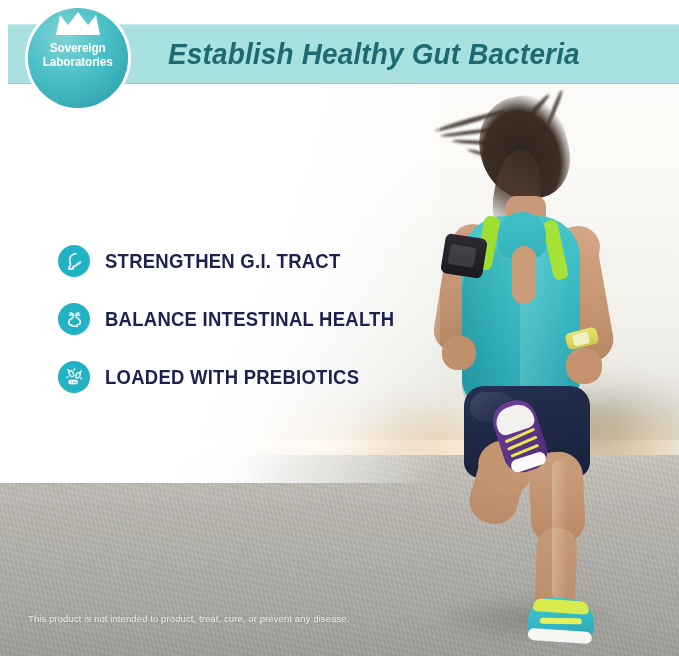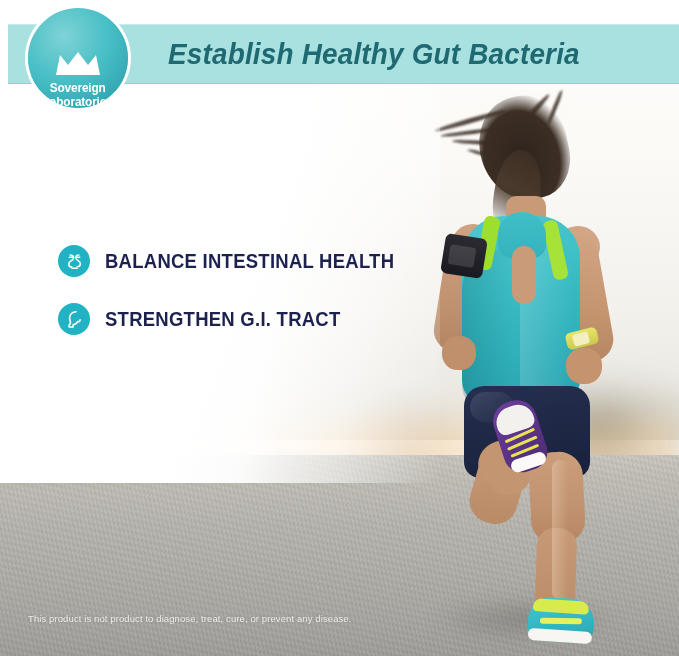--- a/index.html
+++ b/index.html
@@ -384,21 +384,21 @@
   }
 
   
   .logo {
     position: absolute;
     left: 28px; top: 8px; width: 100px; height: 100px;
     border-radius: 50%;
     background: radial-gradient(circle at 36% 28%, #7fd3d6 0%, #49bfc6 45%, #34a9b4 78%, #2b97a3 100%);
     box-shadow: 0 0 0 3px #ffffff;
     display: flex; flex-direction: column;
-    align-items: center; justify-content: flex-end;
+    align-items: center; justify-content: flex-start;
   }
   .crown { margin-top: 4px; margin-bottom: 1px; }
   .logo-text {
     color: #ffffff;
     text-align: center;
     font-family: "Liberation Sans", sans-serif;
     font-weight: bold;
     line-height: 1.0;
     font-size: 13.5px;
     letter-spacing: -0.2px;
@@ -536,46 +536,60 @@
         <path d="M1 23 L5 3 L13 13 L23 0 L33 13 L41 3 L45 23 Z" fill="#ffffff"></path>
       </svg>
     </span>
     <span class="logo-text">
       <span>Sovereign</span>
       <span>Laboratories</span>
     </span>
   </div>
 
   <div class="features">
+
+    <div class="feature">
+      <span class="feature-icon">
+        <svg width="21" height="21" viewBox="0 0 24 24" aria-hidden="true">
+          <path d="M13.8 3.2c-4.2 0-7.4 2.9-7.4 7 0 2.2 1 3.9 1 5.6 0 1.2-.6 2-1.6 2.4v2.4h4.6v-2.6c2.8-.5 4.6-2.1 5.4-4" fill="none" stroke="#ffffff" stroke-width="1.8" stroke-linejoin="round" stroke-linecap="round"></path>
+          <path d="M15.8 14.6c1.6 0 2.6-1 2.6-2.4" fill="none" stroke="#ffffff" stroke-width="1.8" stroke-linecap="round"></path>
+        </svg>
+      </span>
+      <span class="feature-label">STRENGTHEN G.I. TRACT</span>
+    </div>
 
     <div class="feature">
       <span class="feature-icon">
         <svg width="21" height="21" viewBox="0 0 24 24" aria-hidden="true">
           <g fill="none" stroke="#ffffff" stroke-width="1.7" stroke-linecap="round">
             <path d="M7 4.5c3 0 4 1.6 4 3.2S9.4 10.6 8 11.4s-2.6 2-2.6 3.6 1.3 3.3 3.6 3.3"></path>
             <path d="M17 4.5c-2.6 0-3.6 1.5-3.6 3s1.4 2.6 2.7 3.4 2.6 2 2.6 3.7-1.4 3.4-3.6 3.4"></path>
             <path d="M9 19.6h6.2"></path>
             <path d="M6.2 7.2h3.4M14.6 7.2h3.4"></path>
           </g>
         </svg>
       </span>
       <span class="feature-label">BALANCE INTESTINAL HEALTH</span>
     </div>
 
+
     <div class="feature">
       <span class="feature-icon">
         <svg width="21" height="21" viewBox="0 0 24 24" aria-hidden="true">
-          <path d="M13.8 3.2c-4.2 0-7.4 2.9-7.4 7 0 2.2 1 3.9 1 5.6 0 1.2-.6 2-1.6 2.4v2.4h4.6v-2.6c2.8-.5 4.6-2.1 5.4-4" fill="none" stroke="#ffffff" stroke-width="1.8" stroke-linejoin="round" stroke-linecap="round"></path>
-          <path d="M15.8 14.6c1.6 0 2.6-1 2.6-2.4" fill="none" stroke="#ffffff" stroke-width="1.8" stroke-linecap="round"></path>
+          <g fill="none" stroke="#ffffff" stroke-width="1.5" stroke-linecap="round">
+            <ellipse cx="8.4" cy="7.6" rx="2.3" ry="3.6" transform="rotate(-32 8.4 7.6)"></ellipse>
+            <ellipse cx="16" cy="9.4" rx="2.1" ry="3.4" transform="rotate(28 16 9.4)"></ellipse>
+            <path d="M5.6 4.2 4.2 2.8M11.4 3.6l1-1.4M18.6 5.8l1.2-1.2M19 12.6l1.4 .8M4.6 11.4l-1.6 .6"></path>
+            <rect x="5.6" y="15.4" width="9.6" height="3.6" rx="1.8"></rect>
+            <path d="M7.6 15.4v3.6M10 15.4v3.6M12.6 15.4v3.6"></path>
+          </g>
         </svg>
       </span>
-      <span class="feature-label">STRENGTHEN G.I. TRACT</span>
+      <span class="feature-label">LOADED WITH PREBIOTICS</span>
     </div>
 
-
-
   </div>
 
   <div class="disclaimer">
-    <div>This product is not product to diagnose, treat, cure, or prevent any disease.</div>
+    <div>This product is not intended to product, treat, cure, or prevent any disease.</div>
   </div>
 
 </div>
 
 </body></html>

